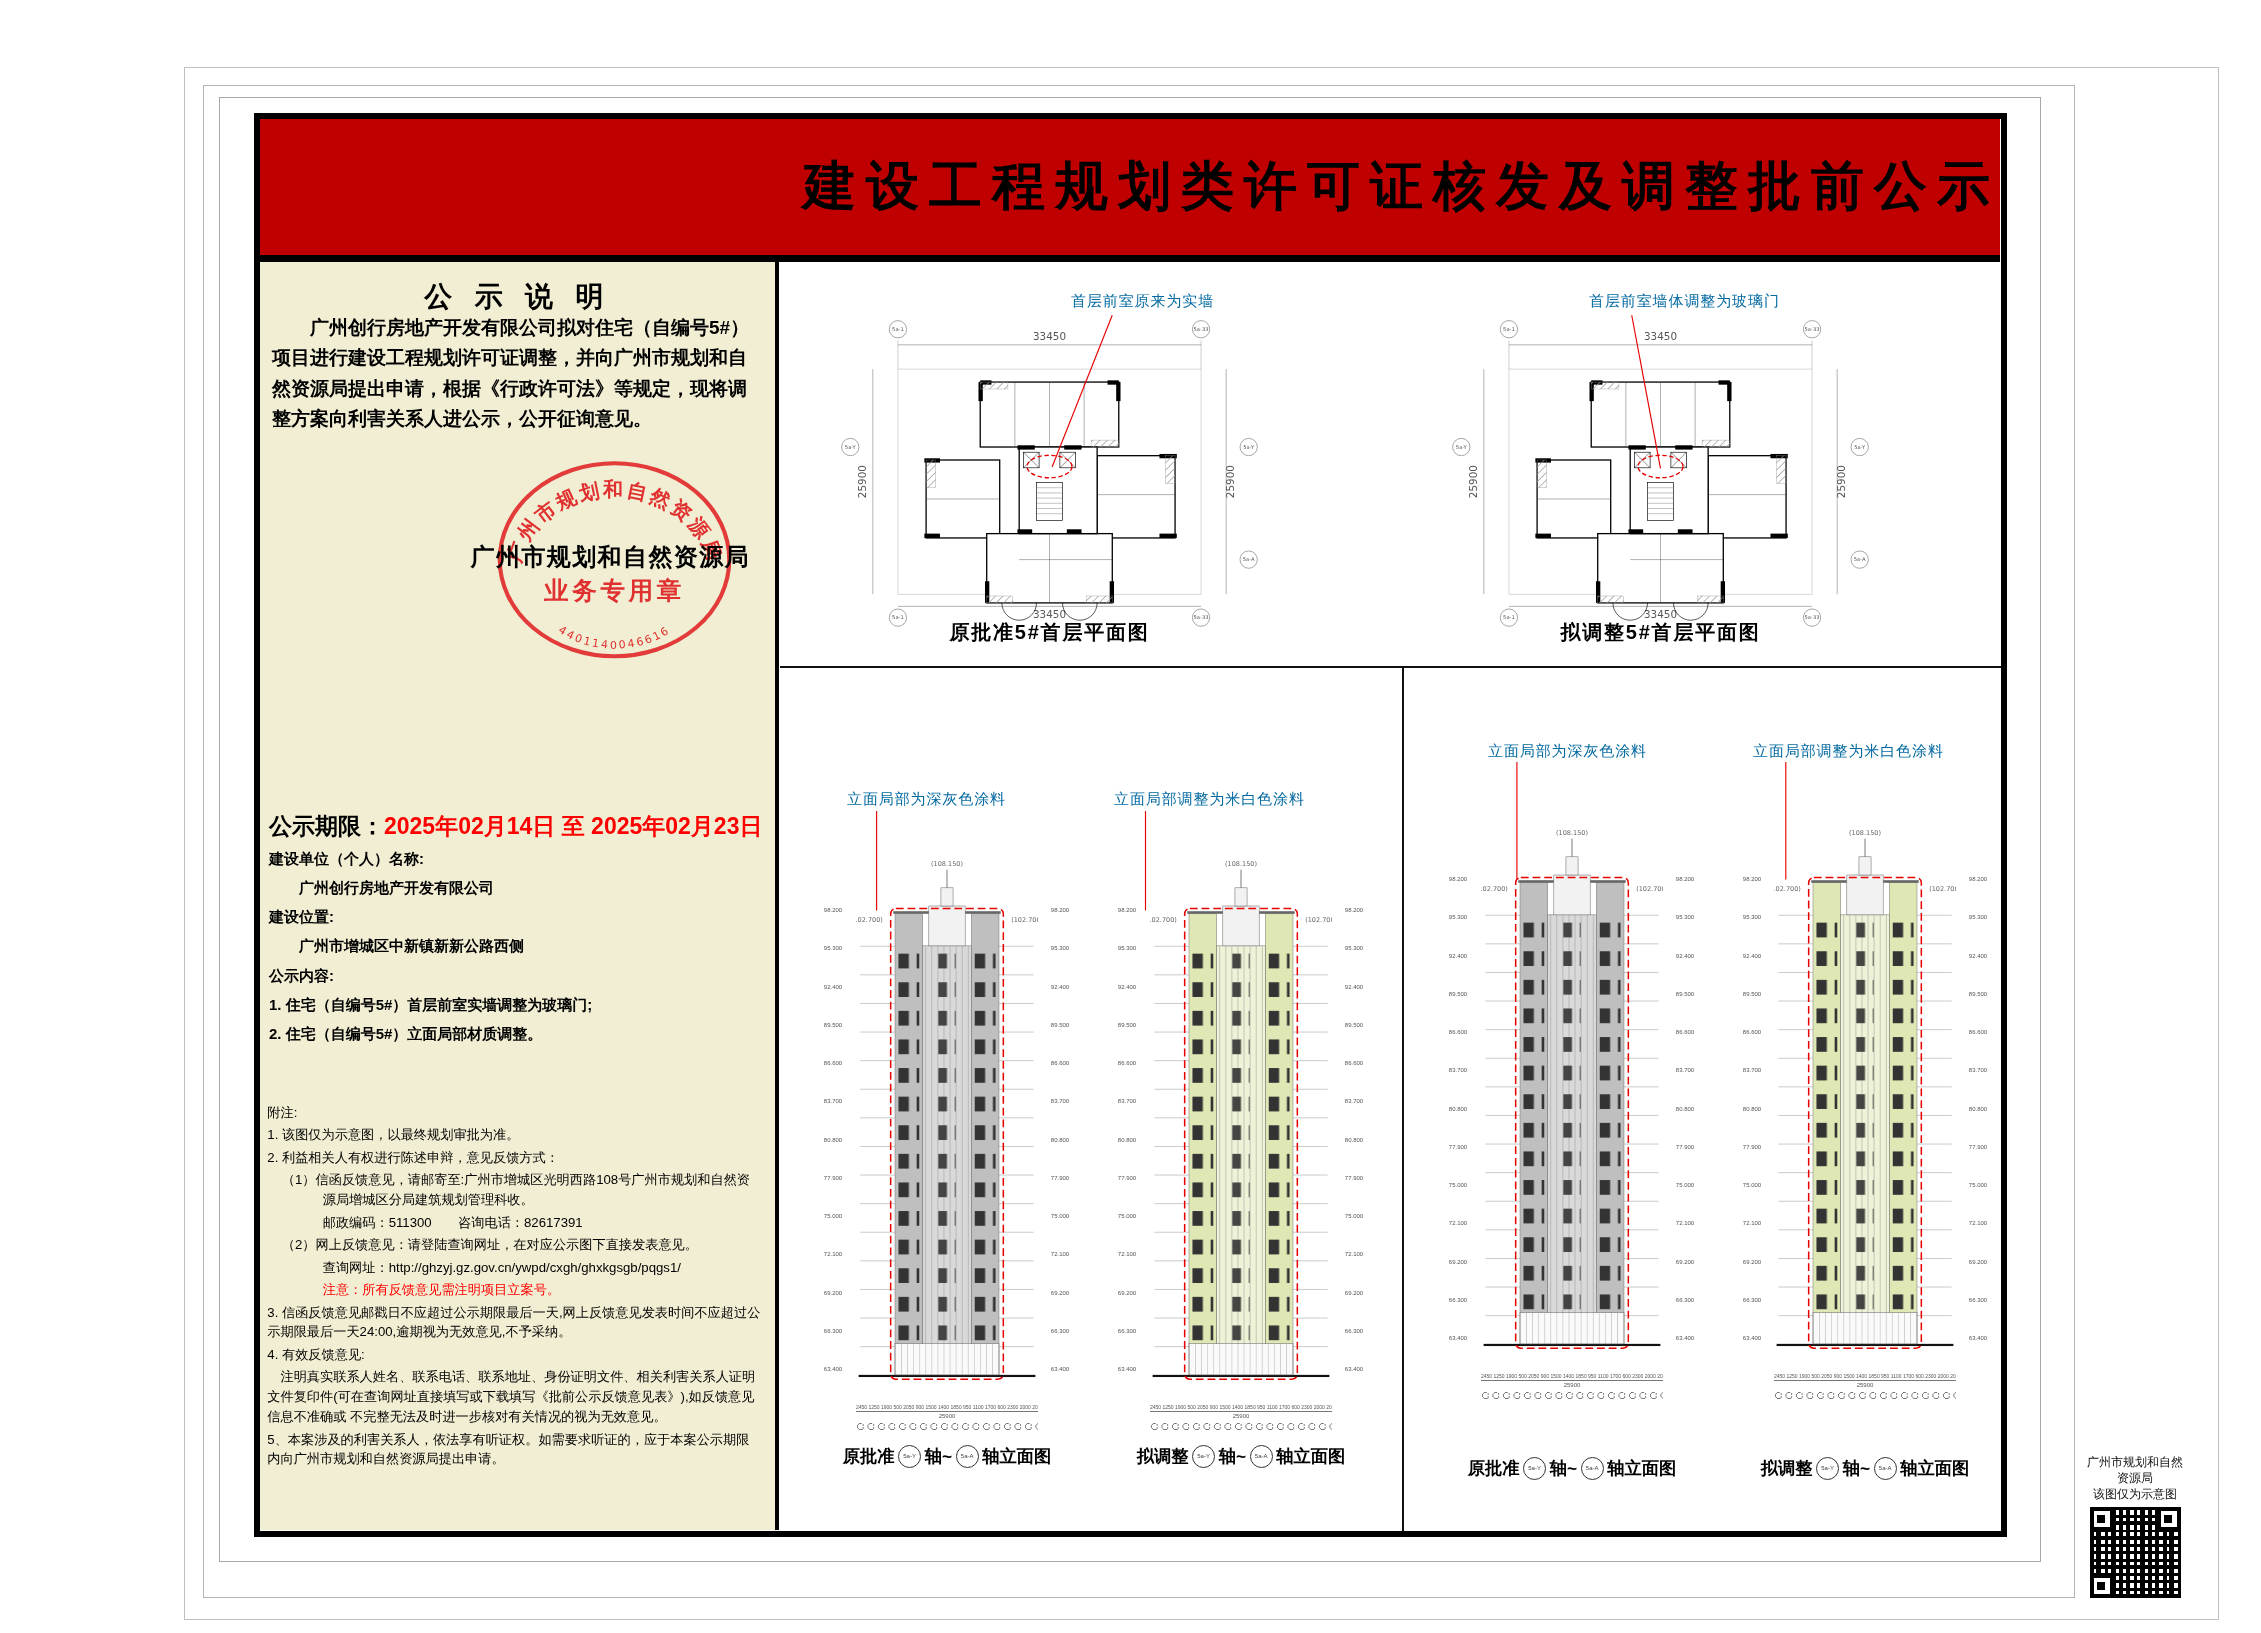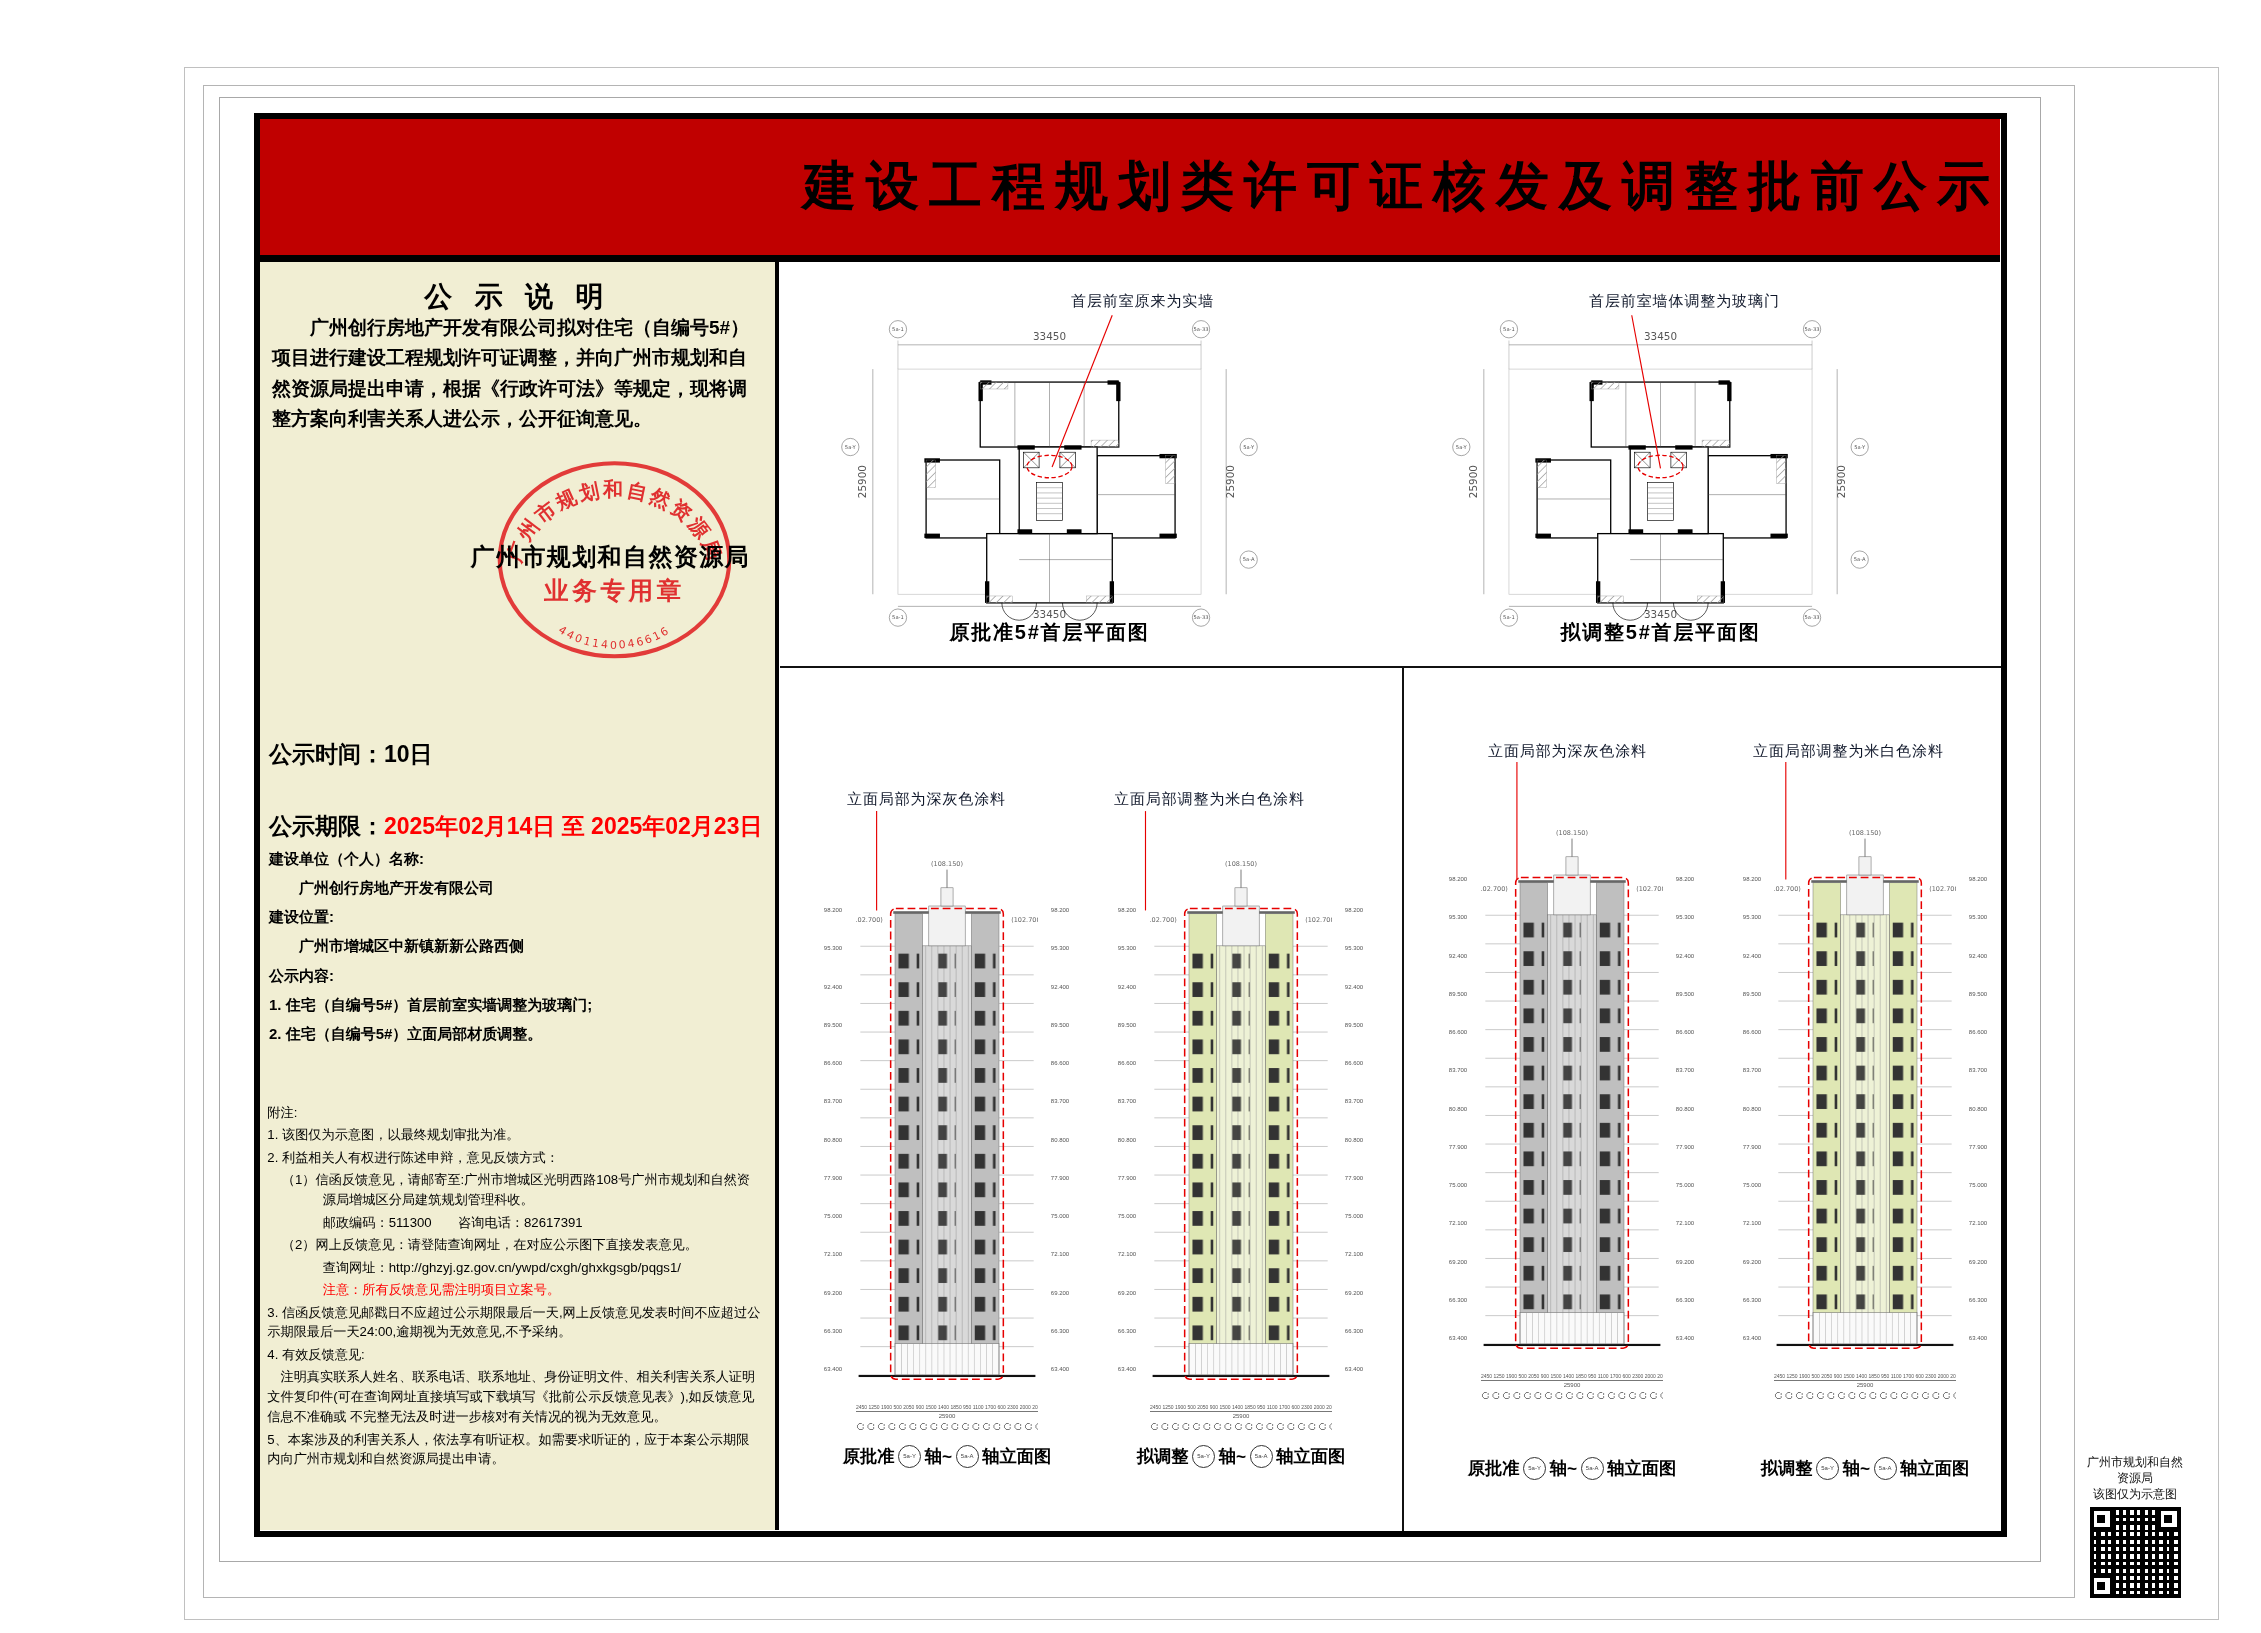--- a/index.html
+++ b/index.html
@@ -34,21 +34,21 @@
   #notes .hang{padding-left:4.2em;text-indent:-3.1em;}
   #notes .ind2{padding-left:4.2em;}
   #notes .ind1{text-indent:1em;}
   #notes .red{color:#ff0000;}
   
   #seal{left:227px;top:186px;width:255px;height:228px;}
   
   #hdiv{position:absolute;left:520px;top:547px;width:1221px;height:2.3px;background:#111;}
   #vdiv{position:absolute;left:1142px;top:547px;width:2.3px;height:865px;background:#111;}
   
-  .ann{position:absolute;font-size:15px;color:#0f172a;white-space:nowrap;letter-spacing:0.9px;}
+  .ann{position:absolute;font-size:15px;color:#0369a1;white-space:nowrap;letter-spacing:0.9px;}
   .plan-cap{position:absolute;width:433px;text-align:center;font-size:20px;font-weight:700;letter-spacing:1.8px;}
   .elev-cap{position:absolute;width:182px;display:flex;align-items:center;justify-content:center;gap:3.6px;font-size:17.3px;font-weight:700;white-space:nowrap;}
   .elev-cap .bub{display:inline-flex;align-items:center;justify-content:center;width:21px;height:21px;border:0.9px solid #333;border-radius:50%;
                  font-size:6px;font-weight:400;color:#444;flex:0 0 auto;}
   
   .lvlcol{position:absolute;width:36px;height:465px;display:flex;flex-direction:column;justify-content:space-between;
           font-size:6px;color:#555;text-align:center;}
   .lvl{line-height:1;}
   
   .dimstrip{position:absolute;width:182px;}
@@ -240,23 +240,20 @@
         <text x="280" y="332" font-size="54" fill="#e03030" font-weight="bold" text-anchor="middle" letter-spacing="8">业务专用章</text>
         <text font-size="24" fill="#e03030" letter-spacing="5">
           <textPath href="#sealNum" startOffset="50%" text-anchor="middle">4401140046616</textPath>
         </text>
       </svg>
 
       <div class="h">公 示 说 明</div>
       <div class="para">广州创行房地产开发有限公司拟对住宅（自编号5#）项目进行建设工程规划许可证调整，并向广州市规划和自然资源局提出申请，根据《行政许可法》等规定，现将调整方案向利害关系人进公示，公开征询意见。</div>
       <div class="auth">广州市规划和自然资源局</div>
 
-      <div class="fieldline" style="top:477px;">
-        <span>公示时间：</span><span>10日</span>
-      </div>
       <div class="fieldline" style="top:549px;">
         <span>公示期限：</span><span class="red">2025年02月14日 至 2025年02月23日</span>
       </div>
 
       <div class="secline" style="top:588px;">建设单位（个人）名称:</div>
       <div class="secline" style="top:646px;">建设位置:</div>
       <div class="secline ind" style="top:617px;">广州创行房地产开发有限公司</div>
       <div class="secline ind" style="top:675px;">广州市增城区中新镇新新公路西侧</div>
       <div class="secline" style="top:705px;">公示内容:</div>
       <div class="secline" style="top:734px;">1. 住宅（自编号5#）首层前室实墙调整为玻璃门;</div>

